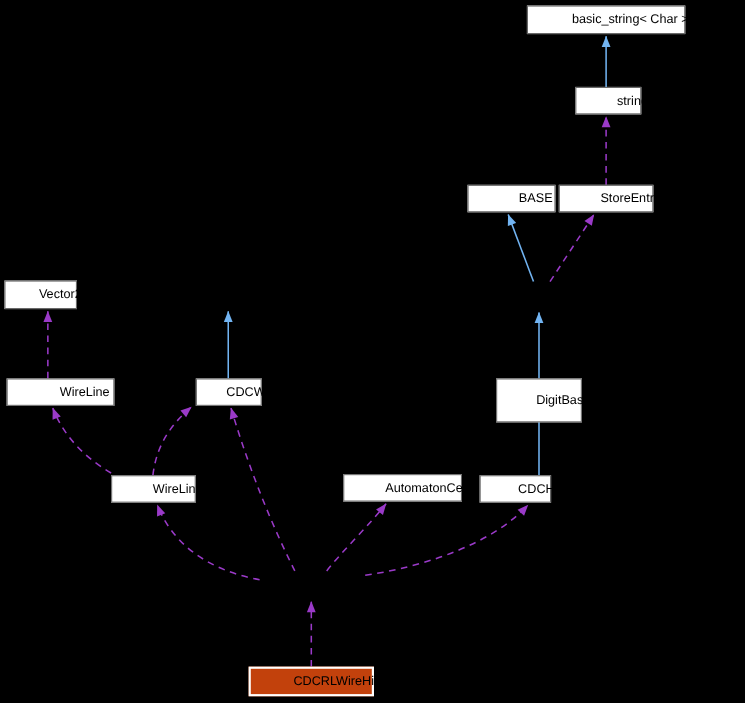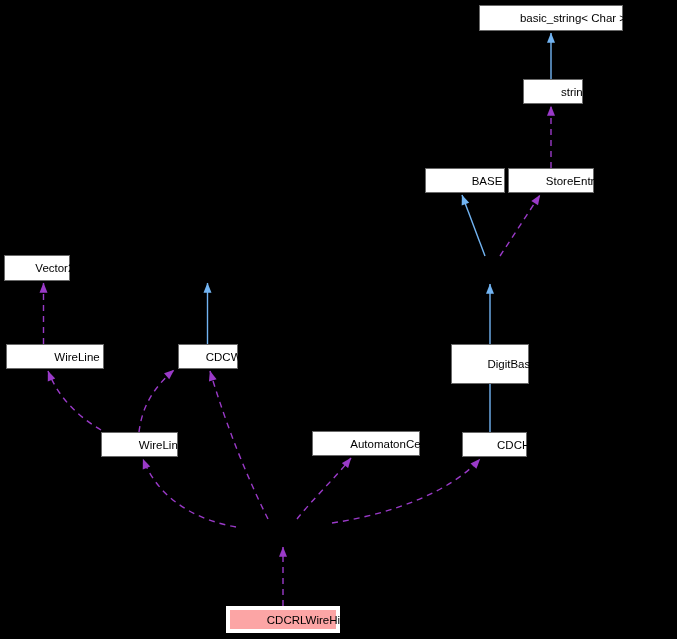--- a/index.html
+++ b/index.html
@@ -19,22 +19,22 @@
     background:#ffffff;
     border:1px solid #696969;
     color:#000;
     font-size:11.5px;
     display:flex;align-items:center;justify-content:center;
     white-space:nowrap;
     z-index:2;
     padding-left:44px;
   }
   .node--highlight{
-    background:#fca5a5;
-    border:4px solid #ffffff;
+    background:#c2410c;
+    border:2px solid #ffffff;
   }
 </style>
 </head>
 <body>
 
 <div id="canvas">
 
   <svg id="edges" width="677" height="639" viewBox="0 0 677 639">
     <defs>
       <marker id="mblue" markerUnits="userSpaceOnUse" markerWidth="11" markerHeight="9" viewBox="0 0 11 9" refX="10.2" refY="4.5" orient="auto">
@@ -66,16 +66,16 @@
   <div class="node" style="left:479px;top:5px;width:144px;height:26px">basic_string&lt; Char &gt;</div>
   <div class="node" style="left:523px;top:79px;width:60px;height:25px">string</div>
   <div class="node" style="left:425px;top:168px;width:80px;height:25px">BASE</div>
   <div class="node" style="left:508px;top:168px;width:86px;height:25px">StoreEntry</div>
   <div class="node" style="left:4px;top:255px;width:66px;height:26px">Vector2D</div>
   <div class="node" style="left:6px;top:344px;width:98px;height:25px">WireLine</div>
   <div class="node" style="left:178px;top:344px;width:60px;height:25px">CDCWire</div>
   <div class="node" style="left:451px;top:344px;width:78px;height:40px">DigitBase</div>
   <div class="node" style="left:101px;top:432px;width:77px;height:25px">WireLine</div>
   <div class="node" style="left:312px;top:431px;width:108px;height:25px">AutomatonCell</div>
-  <div class="node" style="left:462px;top:432px;width:65px;height:25px">CDCHit</div>
+  <div class="node" style="left:436px;top:432px;width:65px;height:25px">CDCHit</div>
   <div class="node node--highlight" style="left:226px;top:606px;width:114px;height:27px">CDCRLWireHit</div>
 
 </div>
 
 </body></html>

